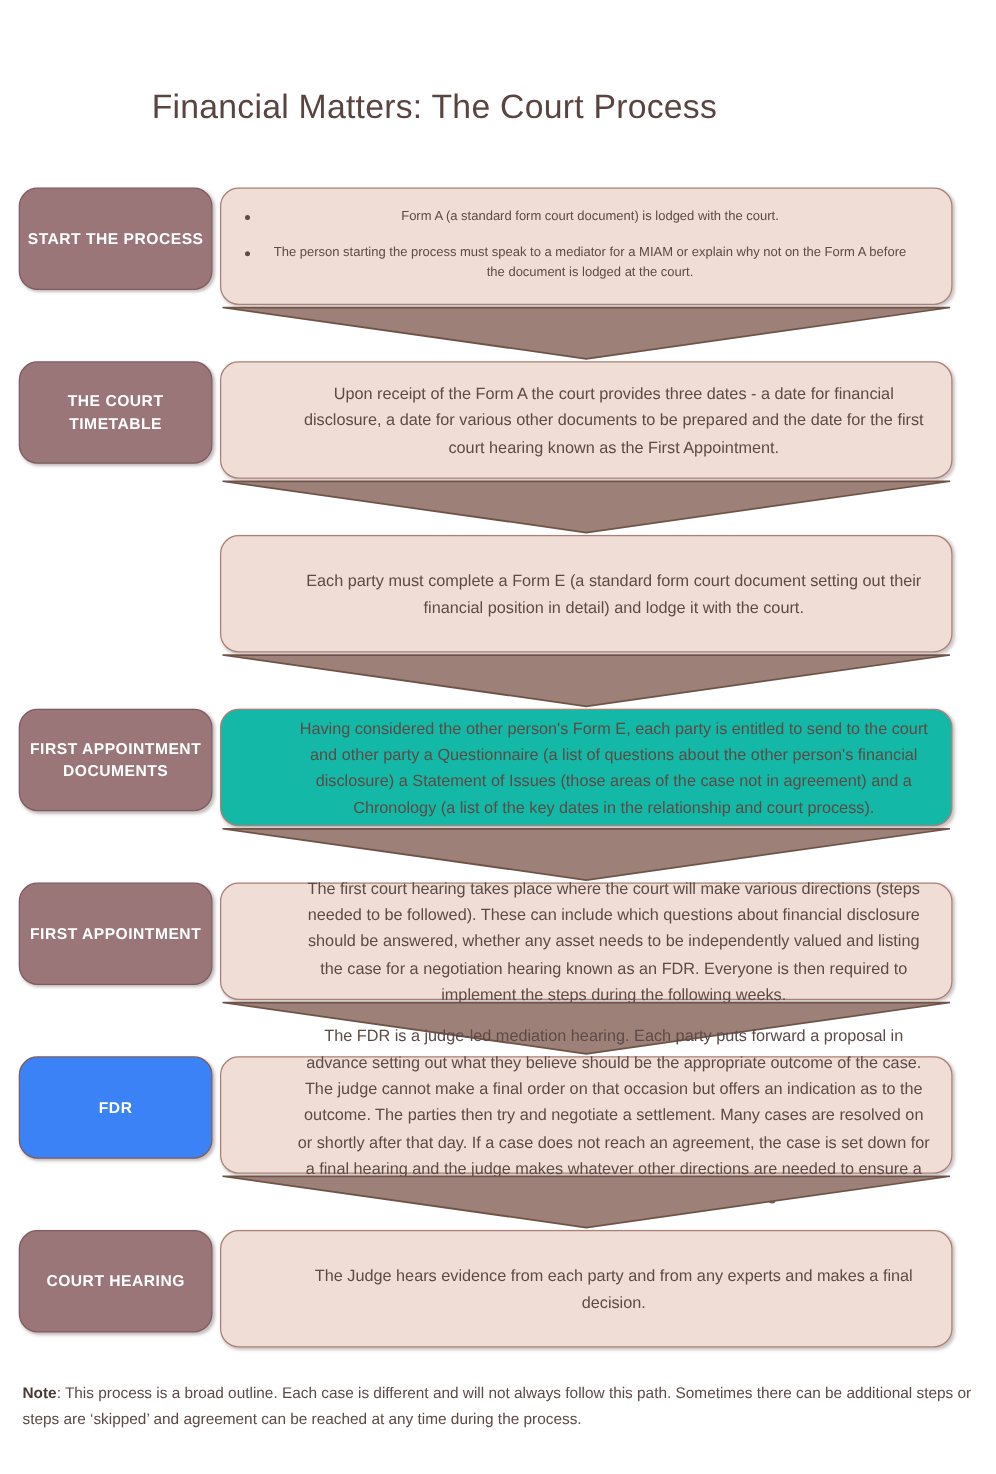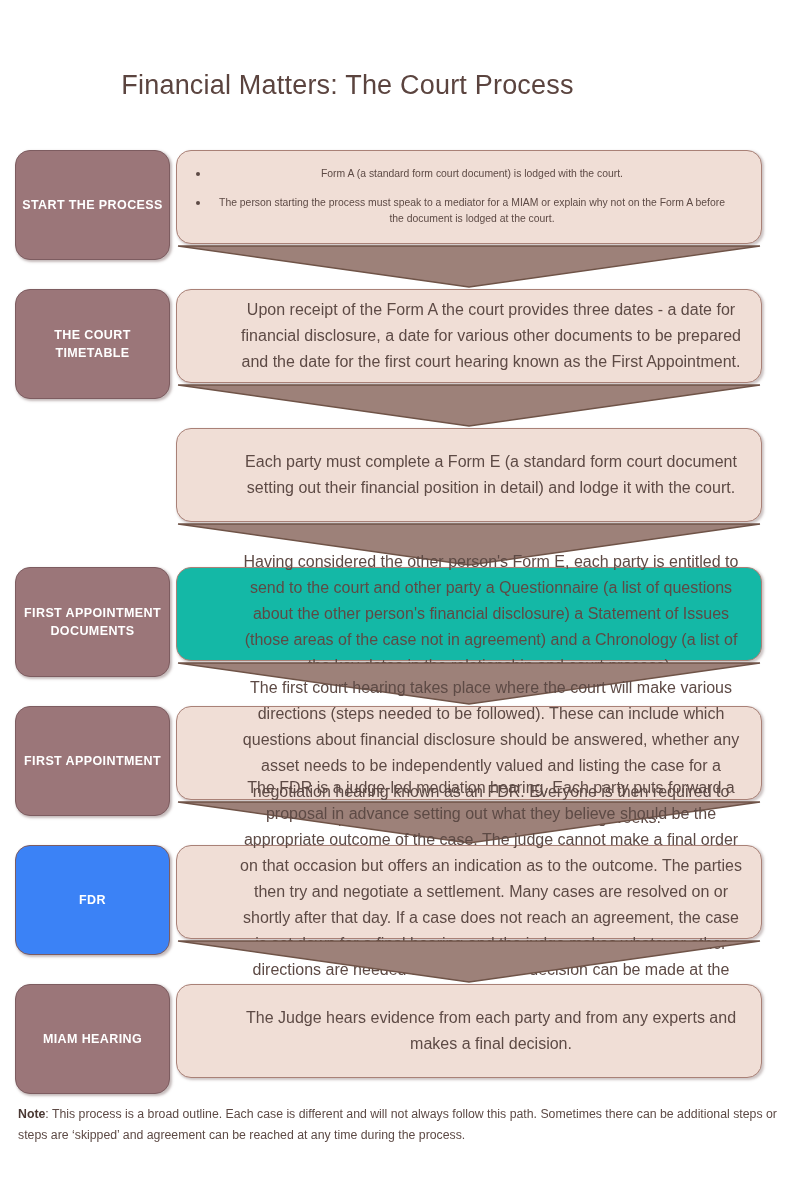--- a/index.html
+++ b/index.html
@@ -41,21 +41,21 @@
     height: 139px;
   }
   .row:last-child { height: 95px; }
 
   
   .label-box {
     position: absolute;
     left: 15px;
     top: 0;
     width: 155px;
-    height: 110px;
+    height: 82px;
     background: #9b7679;
     border: 1px solid #7d5c60;
     border-radius: 15px;
     box-sizing: border-box;
     display: flex;
     align-items: center;
     justify-content: center;
     box-shadow: 1.5px 1.5px 2.5px rgba(90,60,60,0.35);
   }
   .label-text {
@@ -79,21 +79,21 @@
     border: 1px solid #a98177;
     border-radius: 15px;
     box-sizing: border-box;
     display: flex;
     align-items: center;
     justify-content: center;
     box-shadow: 1.5px 1.5px 2.5px rgba(90,60,60,0.3);
   }
   .content-text {
     color: #5d4a45;
-    font-size: 16px;
+    font-size: 13px;
     line-height: 1.62;
     text-align: center;
     padding: 0 16px;
     margin-left: 44px;
   }
 
   
   .content-box.bulleted { justify-content: flex-start; }
   .bullet-list {
     margin: 0;
@@ -225,21 +225,21 @@
         <div class="content-text" style="color: rgb(93, 74, 69);">The FDR is a judge-led mediation hearing. Each party puts forward a proposal in advance setting out what they believe should be the appropriate outcome of the case. The judge cannot make a final order on that occasion but offers an indication as to the outcome. The parties then try and negotiate a settlement. Many cases are resolved on or shortly after that day. If a case does not reach an agreement, the case is set down for a final hearing and the judge makes whatever other directions are needed to ensure a final decision can be made at the final hearing.</div>
       </div>
       <div class="connector">
         <svg width="586" height="45" viewBox="0 0 586 45">
           <polygon points="2,2 584,2 293,43" fill="#9d8179" stroke="#6f5347" stroke-width="1.4"></polygon>
         </svg>
       </div>
     </div>
     <div class="row">
       <div class="label-box" style="background: rgb(155, 118, 121); border-color: rgb(125, 92, 96);">
-        <div class="label-text" style="color: rgb(255, 255, 255);">MIAM HEARING</div>
+        <div class="label-text" style="color: rgb(255, 255, 255);">COURT HEARING</div>
       </div>
       <div class="content-box" style="background: rgb(240, 222, 214); border-color: rgb(169, 129, 119);">
         <div class="content-text" style="color: rgb(93, 74, 69);">The Judge hears evidence from each party and from any experts and makes a final decision.</div>
       </div>
     </div>
   </div>
 
 <div class="note" style="color: rgb(93, 74, 69);">
   <b>Note</b><span>: This process is a broad outline. Each case is different and will not always follow this path. Sometimes there can be additional steps or steps are ‘skipped’ and agreement can be reached at any time during the process.</span>
 </div>

